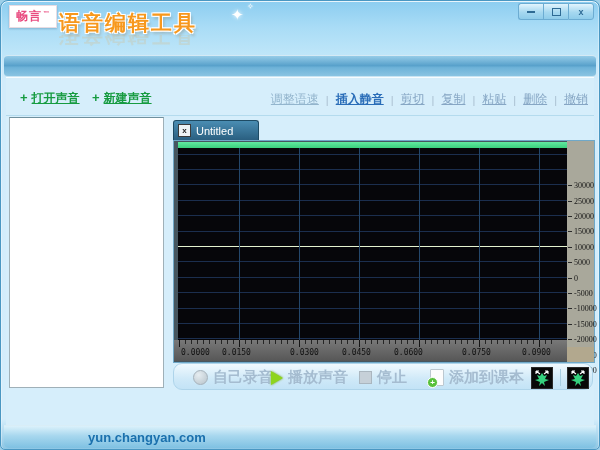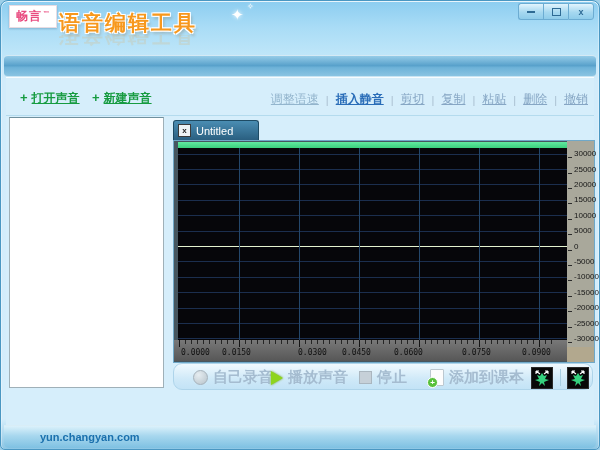--- a/index.html
+++ b/index.html
@@ -52,21 +52,21 @@
     font-size:8px;font-weight:bold;color:#222;line-height:1;cursor:pointer;}
   .tab-label{color:#fff;font-size:11px;margin-left:5px;}
   
   .wave-panel{position:absolute;left:172px;top:139px;width:420px;height:221px;background:#46565f;border:1px solid #6fa8c8;box-sizing:content-box;}
   .green-strip{position:absolute;left:4px;top:1px;width:389px;height:6px;background:linear-gradient(180deg,#61e9a0,#3bd07e);}
   .wave-plot{position:absolute;left:4px;top:7px;width:389px;height:192px;background:#06060a;overflow:hidden;}
   .hgrid{position:absolute;left:0;right:0;height:1px;background:#1b2e4e;}
   .vgrid{position:absolute;top:0;bottom:0;width:1px;background:#24476b;}
   .zero-line{position:absolute;left:0;right:0;height:1px;background:#e3f2cf;}
   .y-axis{position:absolute;left:393px;top:0;width:27px;height:206px;background:#a9a89b;}
-  .ylab{position:absolute;left:1px;display:flex;align-items:flex-end;gap:2px;font-family:Liberation Sans, sans-serif;font-size:8px;color:#161616;}
+  .ylab{position:absolute;left:1px;display:flex;align-items:center;gap:2px;font-family:Liberation Serif, serif;font-size:8px;color:#161616;margin-top:32px;}
   .ytick{width:4px;height:1px;background:#2a2a2a;flex:0 0 auto;}
   .x-axis{position:absolute;left:0;top:199px;width:393px;height:21px;background:linear-gradient(180deg,#787878,#575757);}
   .x-axis::before{content:'';position:absolute;left:5px;top:0;width:375px;height:4px;
     background:repeating-linear-gradient(90deg,#252525 0 1px,transparent 1px 6px);}
   .xtick{position:absolute;top:0;width:1px;height:7px;background:#141414;}
   .xlab{position:absolute;top:8px;font-family:"DejaVu Sans Mono",monospace;font-size:8px;color:#111;}
   .axis-corner{position:absolute;left:393px;top:206px;width:27px;height:15px;background:#b2a88e;}
   
   .buttons-bar{position:absolute;left:172px;top:362px;width:420px;height:27px;border-radius:9px;box-sizing:border-box;
     background:linear-gradient(180deg,#f0f9fe,#cfe9f8 60%,#c3e3f6);border:1px solid #aed4ea;}
@@ -79,21 +79,21 @@
   .doc-icon{position:relative;width:12px;height:15px;background:#fdfdfd;border:1px solid #bcc8d0;border-radius:1px;}
   .doc-plus{position:absolute;left:-4px;bottom:-3px;width:9px;height:9px;border-radius:50%;background:#58c03a;border:1px solid #fff;
     color:#fff;font-size:8px;font-weight:bold;line-height:9px;text-align:center;}
   .dd-arrow{position:absolute;top:0;height:27px;display:flex;align-items:center;font-size:8px;color:#9fb6c8;cursor:pointer;}
   .tdivider{position:absolute;top:5px;width:1px;height:17px;background:#a8cfe3;}
   .zoom-btn{position:absolute;top:3px;width:20px;height:20px;background:#0a0a0a;border:1px solid #2a2a2a;cursor:pointer;}
   
   .status-bar{position:absolute;left:3px;top:424px;width:592px;height:22px;border-radius:0 0 5px 5px;
     background:linear-gradient(180deg,#dbf1fb,#a7d7ee 45%,#7fc1e2);border-top:1px solid rgba(255,255,255,.7);
     display:flex;align-items:center;}
-  .status-url{margin-left:36px;font-size:11px;font-weight:bold;color:#1a70ad;}
+  .status-url{margin-left:84px;font-size:13px;font-weight:bold;color:#1a70ad;}
 </style>
 </head>
 <body>
 
 <div id="window">
 
   <div class="logo">
     <span>畅言</span>
       <span class="tm">™</span>
   </div>
@@ -186,21 +186,21 @@
         <div class="ylab" style="top: 162.1px;"><span class="ytick"></span>-20000</div>
         <div class="ylab" style="top: 177.5px;"><span class="ytick"></span>-25000</div>
         <div class="ylab" style="top: 192.9px;"><span class="ytick"></span>-30000</div>
       </div>
     <div class="x-axis">
         <div class="xtick" style="left: 5px;"></div>
         <div class="xlab" style="left: 7px;">0.0000</div>
         <div class="xtick" style="left: 65px;"></div>
         <div class="xlab" style="left: 48px;">0.0150</div>
         <div class="xtick" style="left: 125px;"></div>
-        <div class="xlab" style="left: 124px;">0.0300</div>
+        <div class="xlab" style="left: 116px;">0.0300</div>
         <div class="xtick" style="left: 185px;"></div>
         <div class="xlab" style="left: 168px;">0.0450</div>
         <div class="xtick" style="left: 245px;"></div>
         <div class="xlab" style="left: 220px;">0.0600</div>
         <div class="xtick" style="left: 305px;"></div>
         <div class="xlab" style="left: 288px;">0.0750</div>
         <div class="xtick" style="left: 365px;"></div>
         <div class="xlab" style="left: 348px;">0.0900</div>
       </div>
     <div class="axis-corner"></div>

